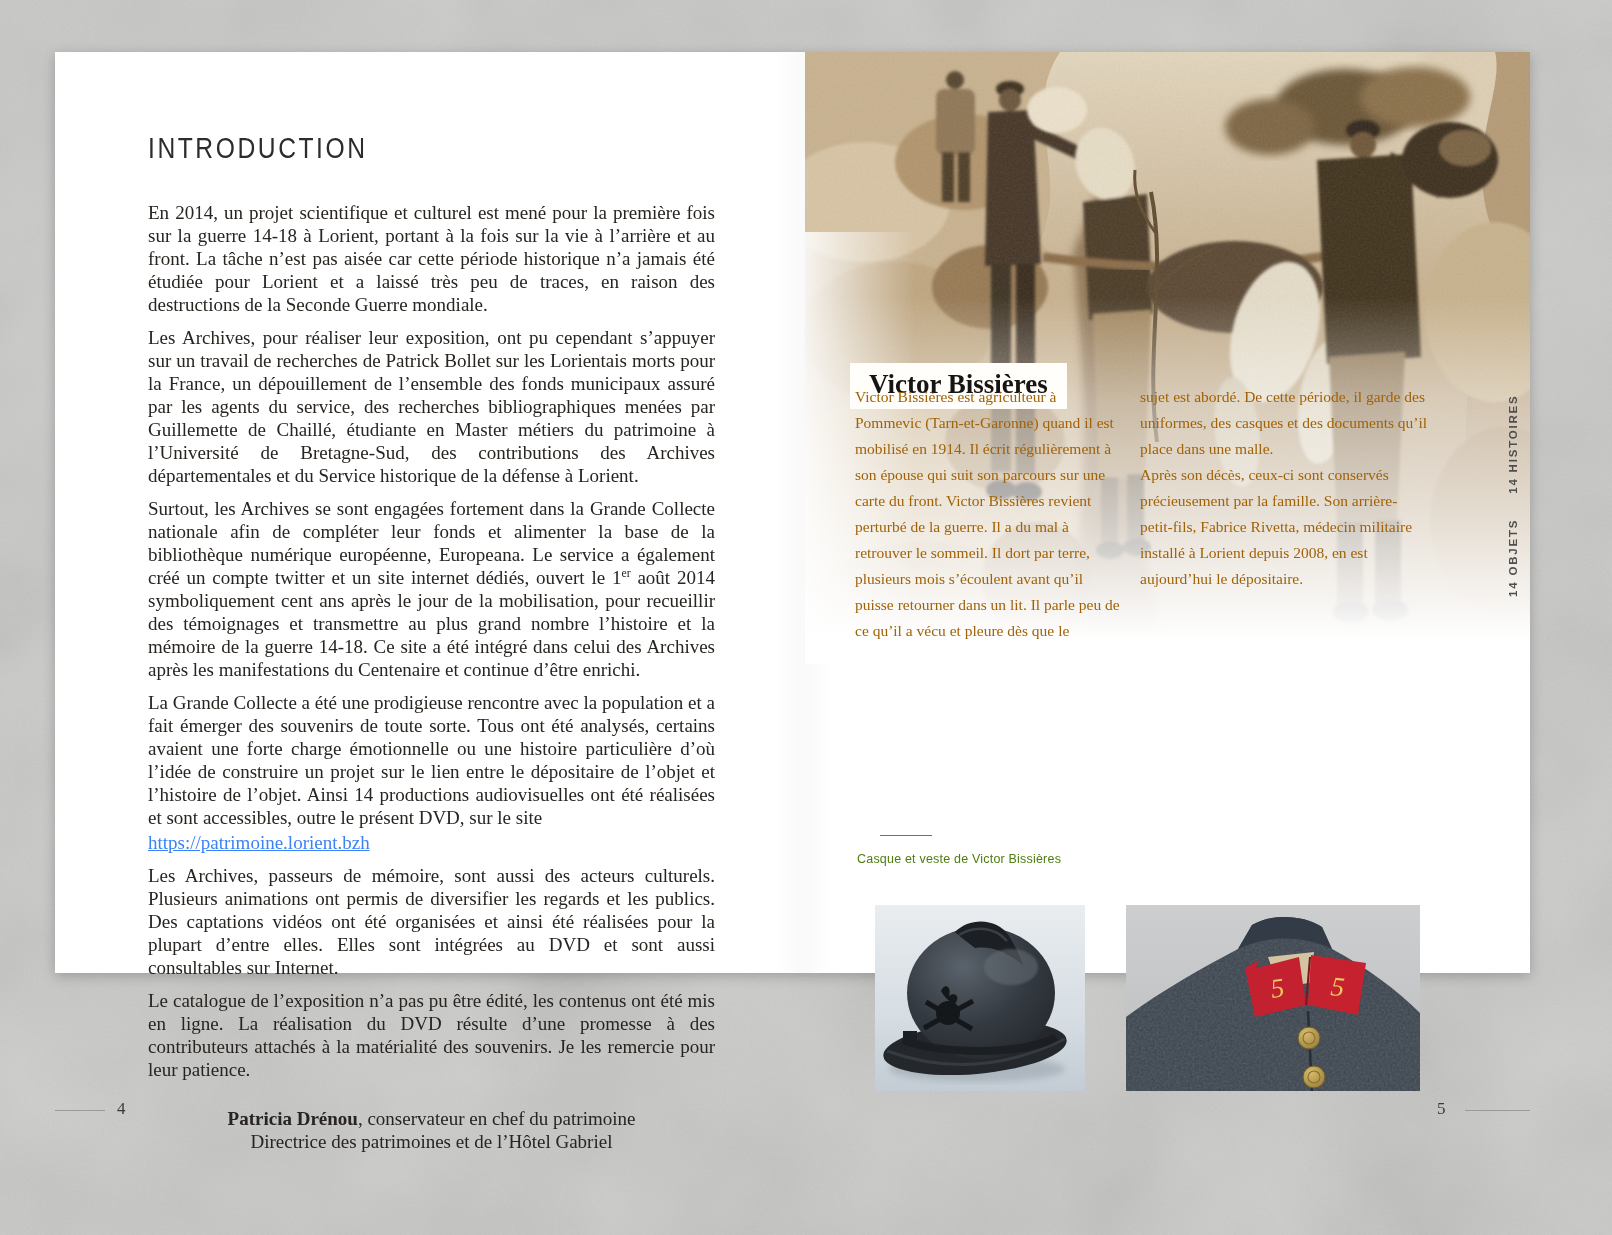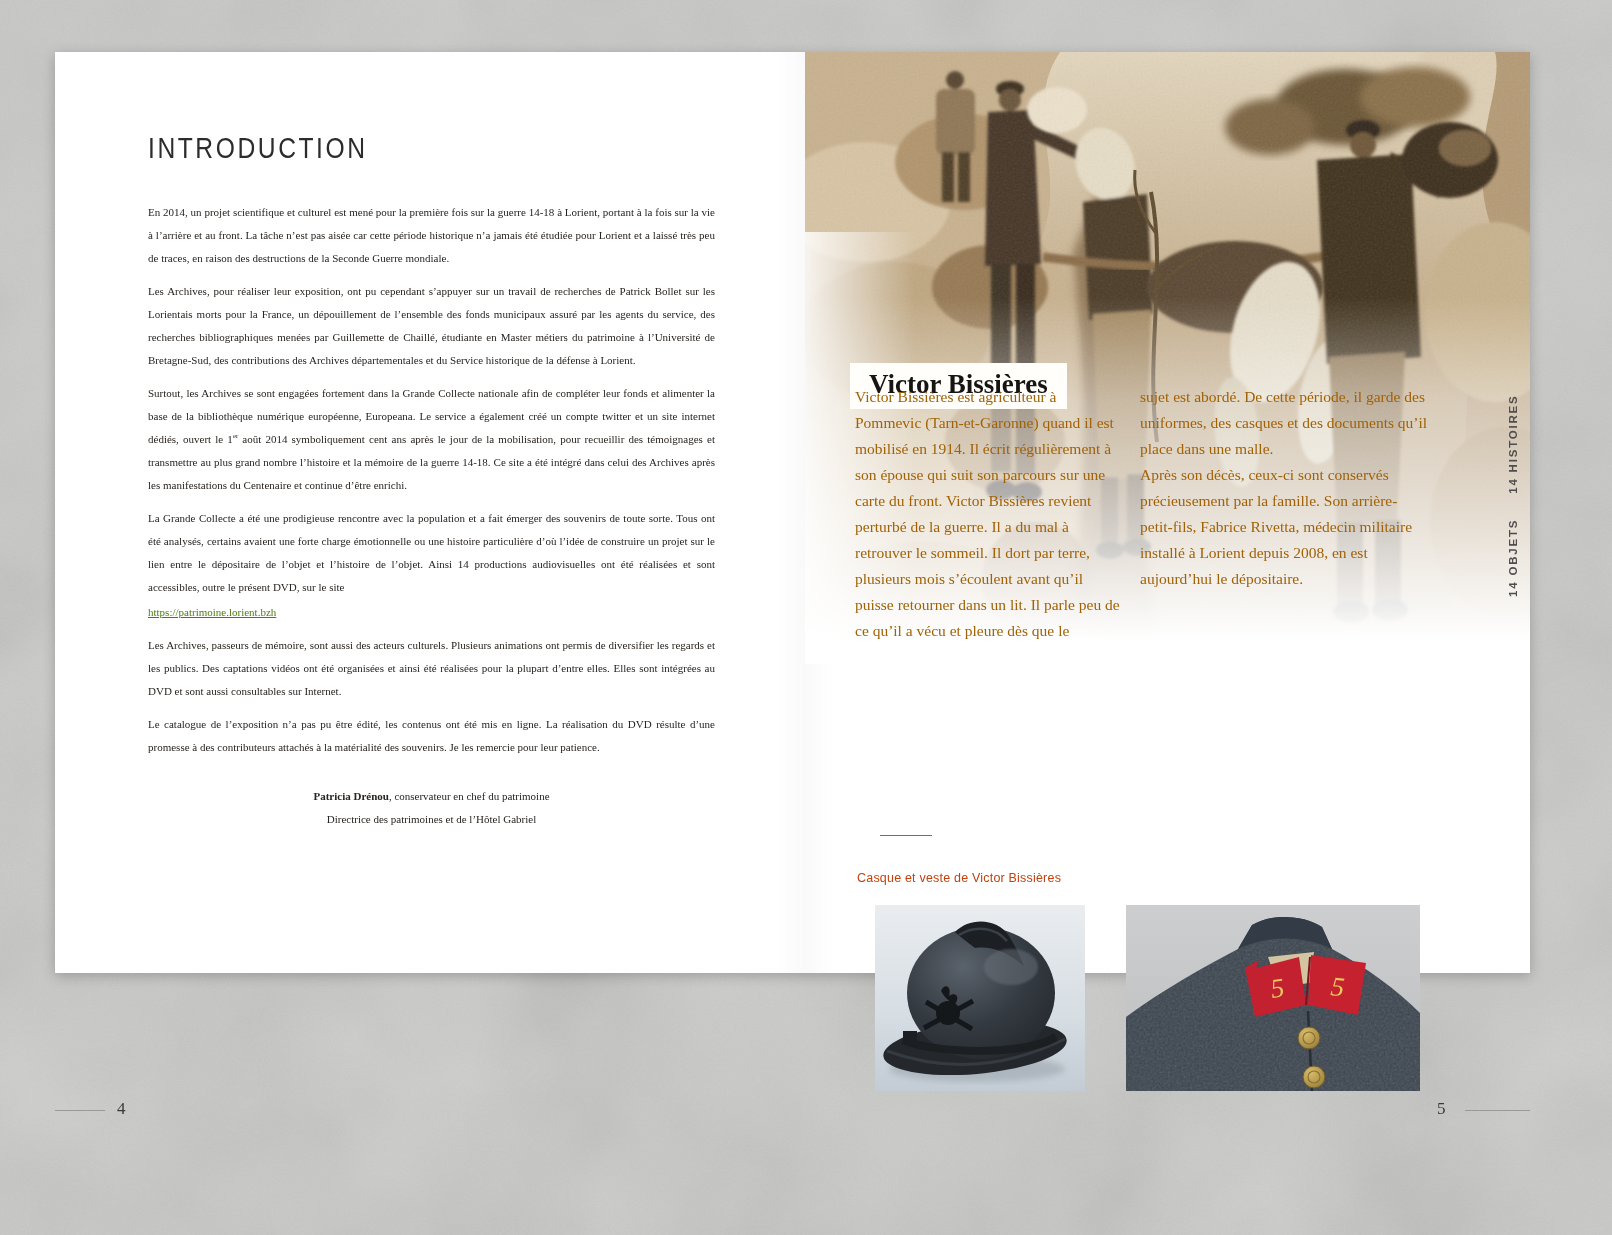--- a/index.html
+++ b/index.html
@@ -27,27 +27,27 @@
 
   
   .intro { position:absolute; left:93px; top:80px; width:567px; color:#282420; }
   .intro-title {
     font-family:"Liberation Sans", sans-serif;
     font-size:29px; font-weight:400; letter-spacing:3px;
     color:#2c2c2c; transform:scaleX(.85); transform-origin:left top;
     margin-bottom:36px;
   }
   .intro p, .sig-line, .link-line {
-    font-size:11px; line-height:23px; text-align:justify;
+    font-size:19px; line-height:23px; text-align:justify;
     color:#282420; margin:0 0 10px;
   }
   .intro p.pz { margin-bottom:2px; }
   .intro sup { font-size:.62em; vertical-align:super; line-height:0; }
   .link-line { margin-bottom:10px; text-align:left; }
-  .link-line a { color:#4d7c0f; text-decoration:underline; cursor:pointer; }
+  .link-line a { color:#3b82f6; text-decoration:underline; cursor:pointer; }
   .signature { margin-top:26px; }
   .sig-line { text-align:center; margin:0; line-height:23px; }
   .sig-name { font-weight:bold; }
 
   .pagenum { position:absolute; font-size:17px; color:#3a3a3a; font-family:"Liberation Serif", serif; }
   .pagenum-left { left:62px; top:1047px; }
   .pagenum-right { left:1382px; top:1047px; }
   .pageline { position:absolute; border-top:1px solid #9a9a9a; height:0; }
   .pageline-left { left:0; top:1058px; width:50px; }
   .pageline-right { left:1410px; top:1058px; width:65px; }
@@ -87,21 +87,21 @@
     font-family:"Liberation Sans", sans-serif;
     font-size:11.5px; font-weight:600; letter-spacing:1.8px;
     color:#4e4e4e;
   }
   .vtab .vtab-gap { margin-left:20px; }
 
   .caption-rule { position:absolute; left:825px; top:783px; width:52px; border-top:1px solid #6f6f6f; }
   .caption {
     position:absolute; left:802px; top:800px;
     font-family:"Liberation Sans", sans-serif;
-    font-size:12.5px; color:#c2410c; letter-spacing:.2px;margin-top:19px;
+    font-size:12.5px; color:#4d7c0f; letter-spacing:.2px;
   }
 
   .photo { position:absolute; top:853px; }
   .photo-helmet { left:820px; width:210px; height:186px; }
   .photo-jacket { left:1071px; width:294px; height:186px; }
   .photo svg { display:block; }
 </style>
 </head>
 <body>
 

